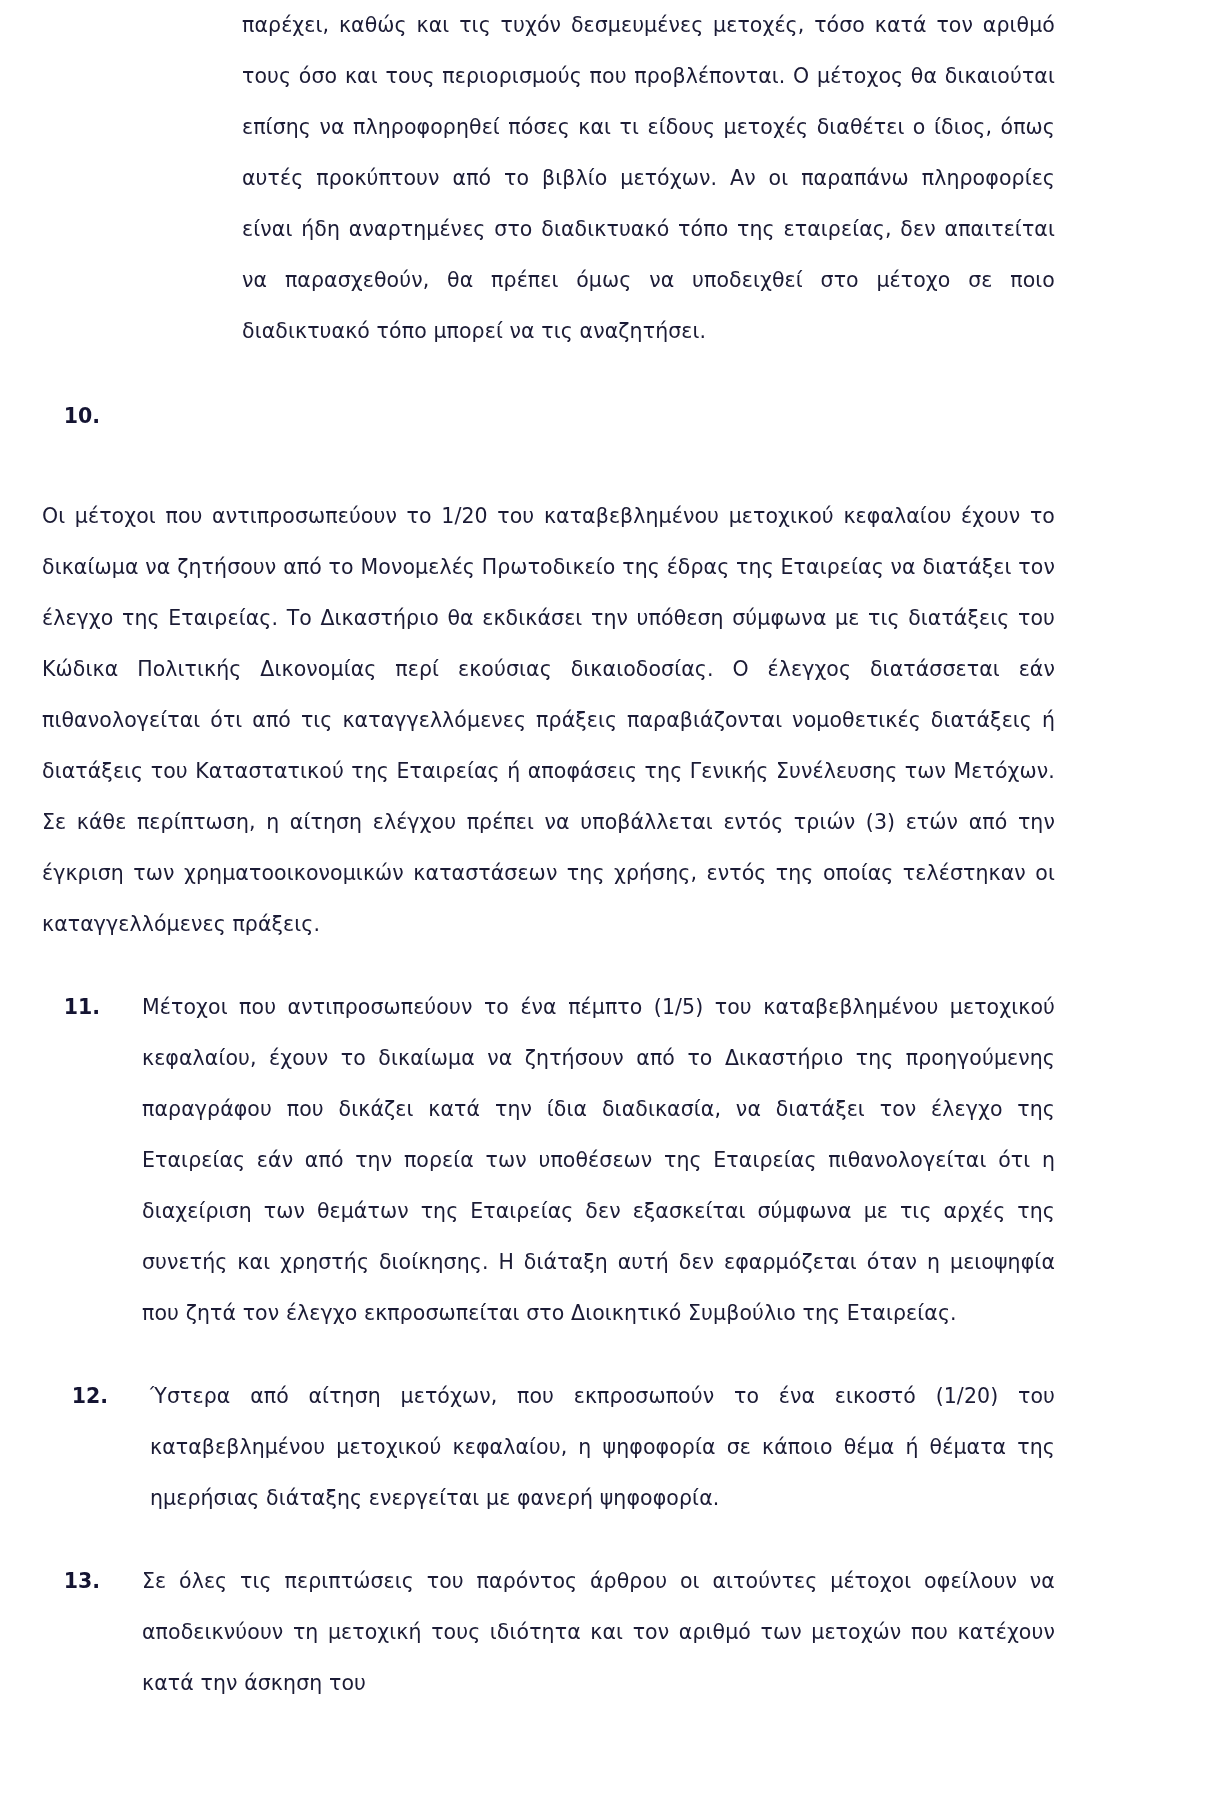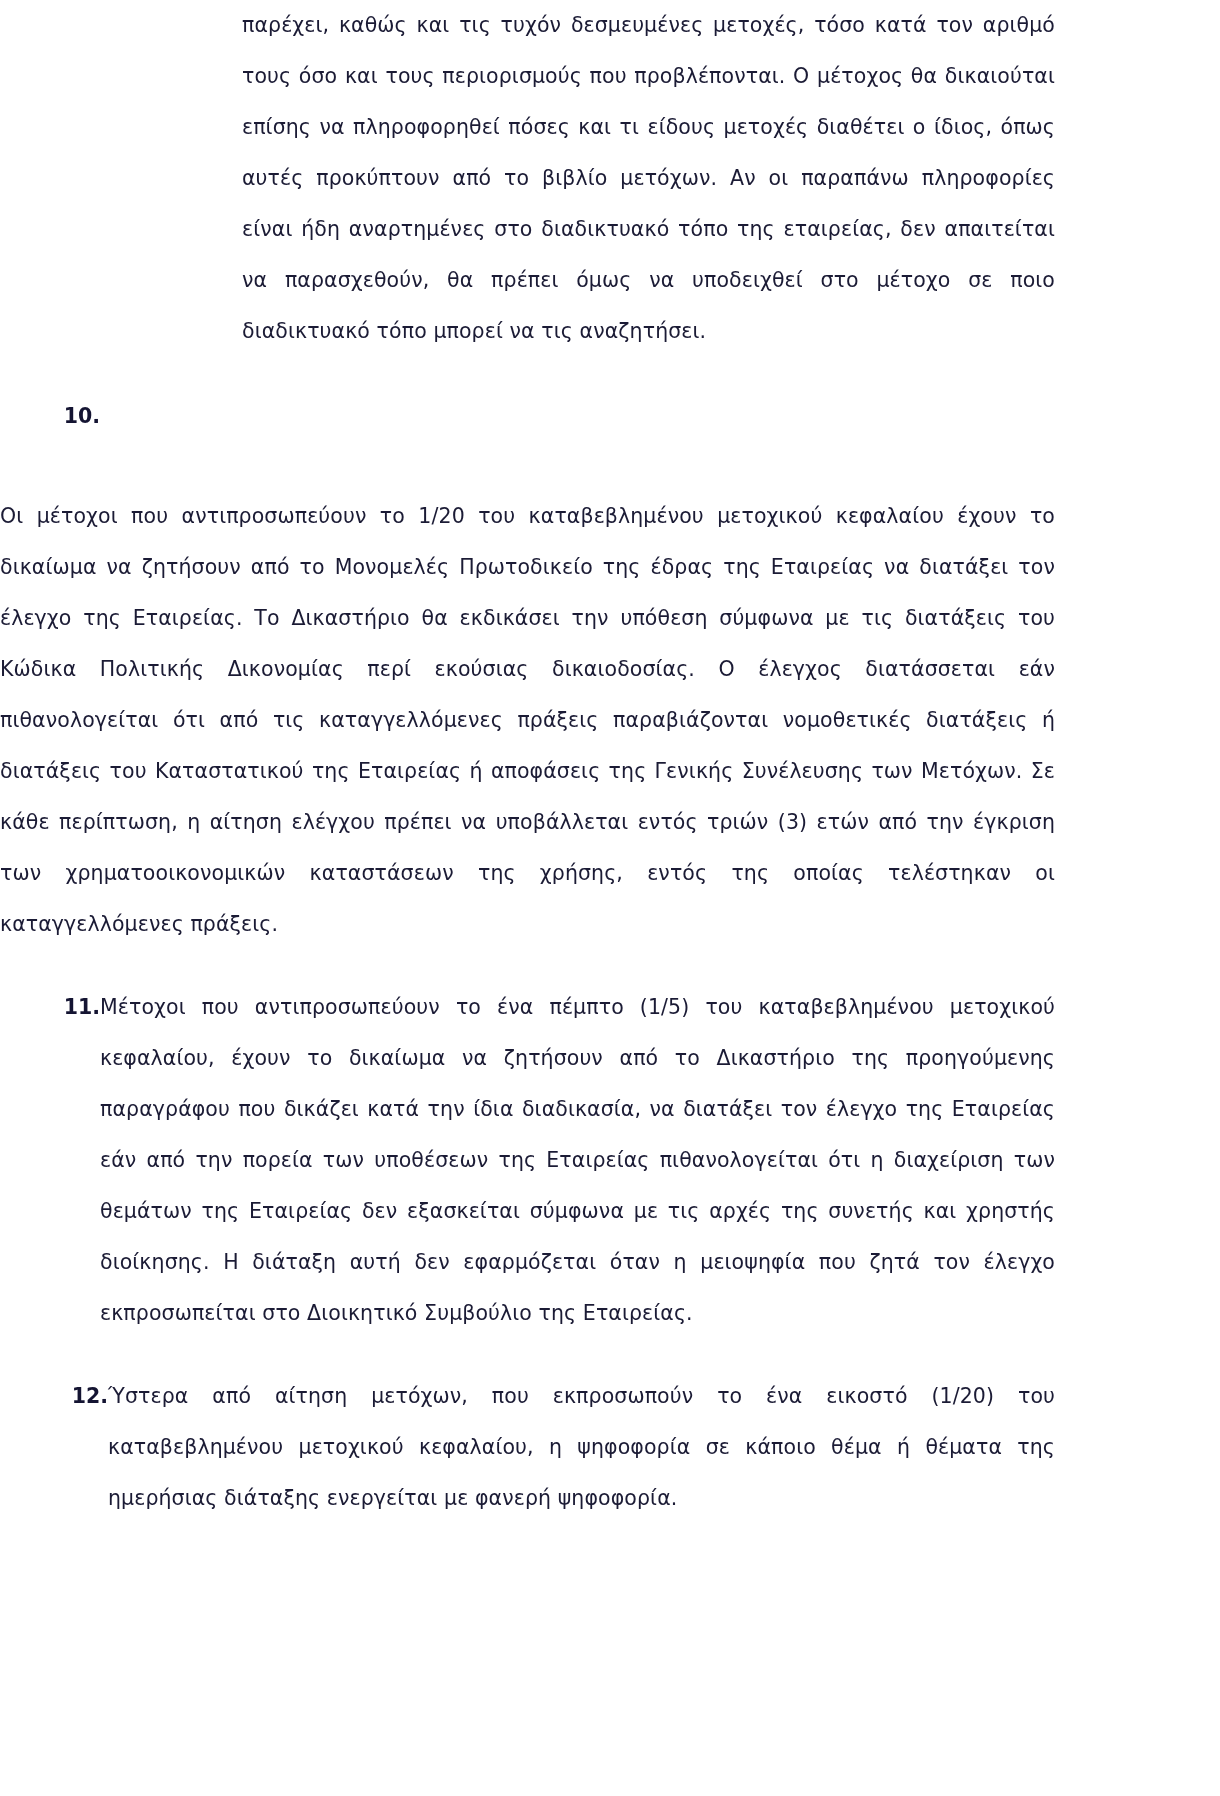--- a/index.html
+++ b/index.html
@@ -32,20 +32,21 @@
     flex: 0 0 100px;
     text-align: right;
     padding-right: 0;
     font-size: 20.5px;
     font-weight: bold;
     color: #141432;
     line-height: 51px;
   }
   .body-text {
     flex: 1 1 auto;
+    margin-left: 42px;
     font-size: 20.5px;
     line-height: 51px;
     text-align: justify;
     text-justify: inter-word;
     color: #1b1b35;
     letter-spacing: 0.1px;
     hyphens: none;
   }
   .para.first .body-text {
     margin-left: 142px;
@@ -76,14 +77,18 @@
   <div class="para p11">
     <div class="num">11.</div>
     <div class="body-text">Μέτοχοι που αντιπροσωπεύουν το ένα πέμπτο (1/5) του καταβεβλημένου μετοχικού κεφαλαίου, έχουν το δικαίωμα να ζητήσουν από το Δικαστήριο της προηγούμενης παραγράφου που δικάζει κατά την ίδια διαδικασία, να διατάξει τον έλεγχο της Εταιρείας εάν από την πορεία των υποθέσεων της Εταιρείας πιθανολογείται ότι η διαχείριση των θεμάτων της Εταιρείας δεν εξασκείται σύμφωνα με τις αρχές της συνετής και χρηστής διοίκησης. Η διάταξη αυτή δεν εφαρμόζεται όταν η μειοψηφία που ζητά τον έλεγχο εκπροσωπείται στο Διοικητικό Συμβούλιο της Εταιρείας.</div>
   </div>
 
   <div class="para p12">
     <div class="num">12.</div>
     <div class="body-text">Ύστερα από αίτηση μετόχων, που εκπροσωπούν το ένα εικοστό (1/20) του καταβεβλημένου μετοχικού κεφαλαίου, η ψηφοφορία σε κάποιο θέμα ή θέματα της ημερήσιας διάταξης ενεργείται με φανερή ψηφοφορία.</div>
   </div>
 
+  <div class="para p13">
+    <div class="num">13.</div>
+    <div class="body-text">Σε όλες τις περιπτώσεις του παρόντος άρθρου οι αιτούντες μέτοχοι οφείλουν να αποδεικνύουν τη μετοχική τους ιδιότητα και τον αριθμό των μετοχών που κατέχουν κατά την άσκηση του</div>
+  </div>
 
 </div>
 
 </body></html>

